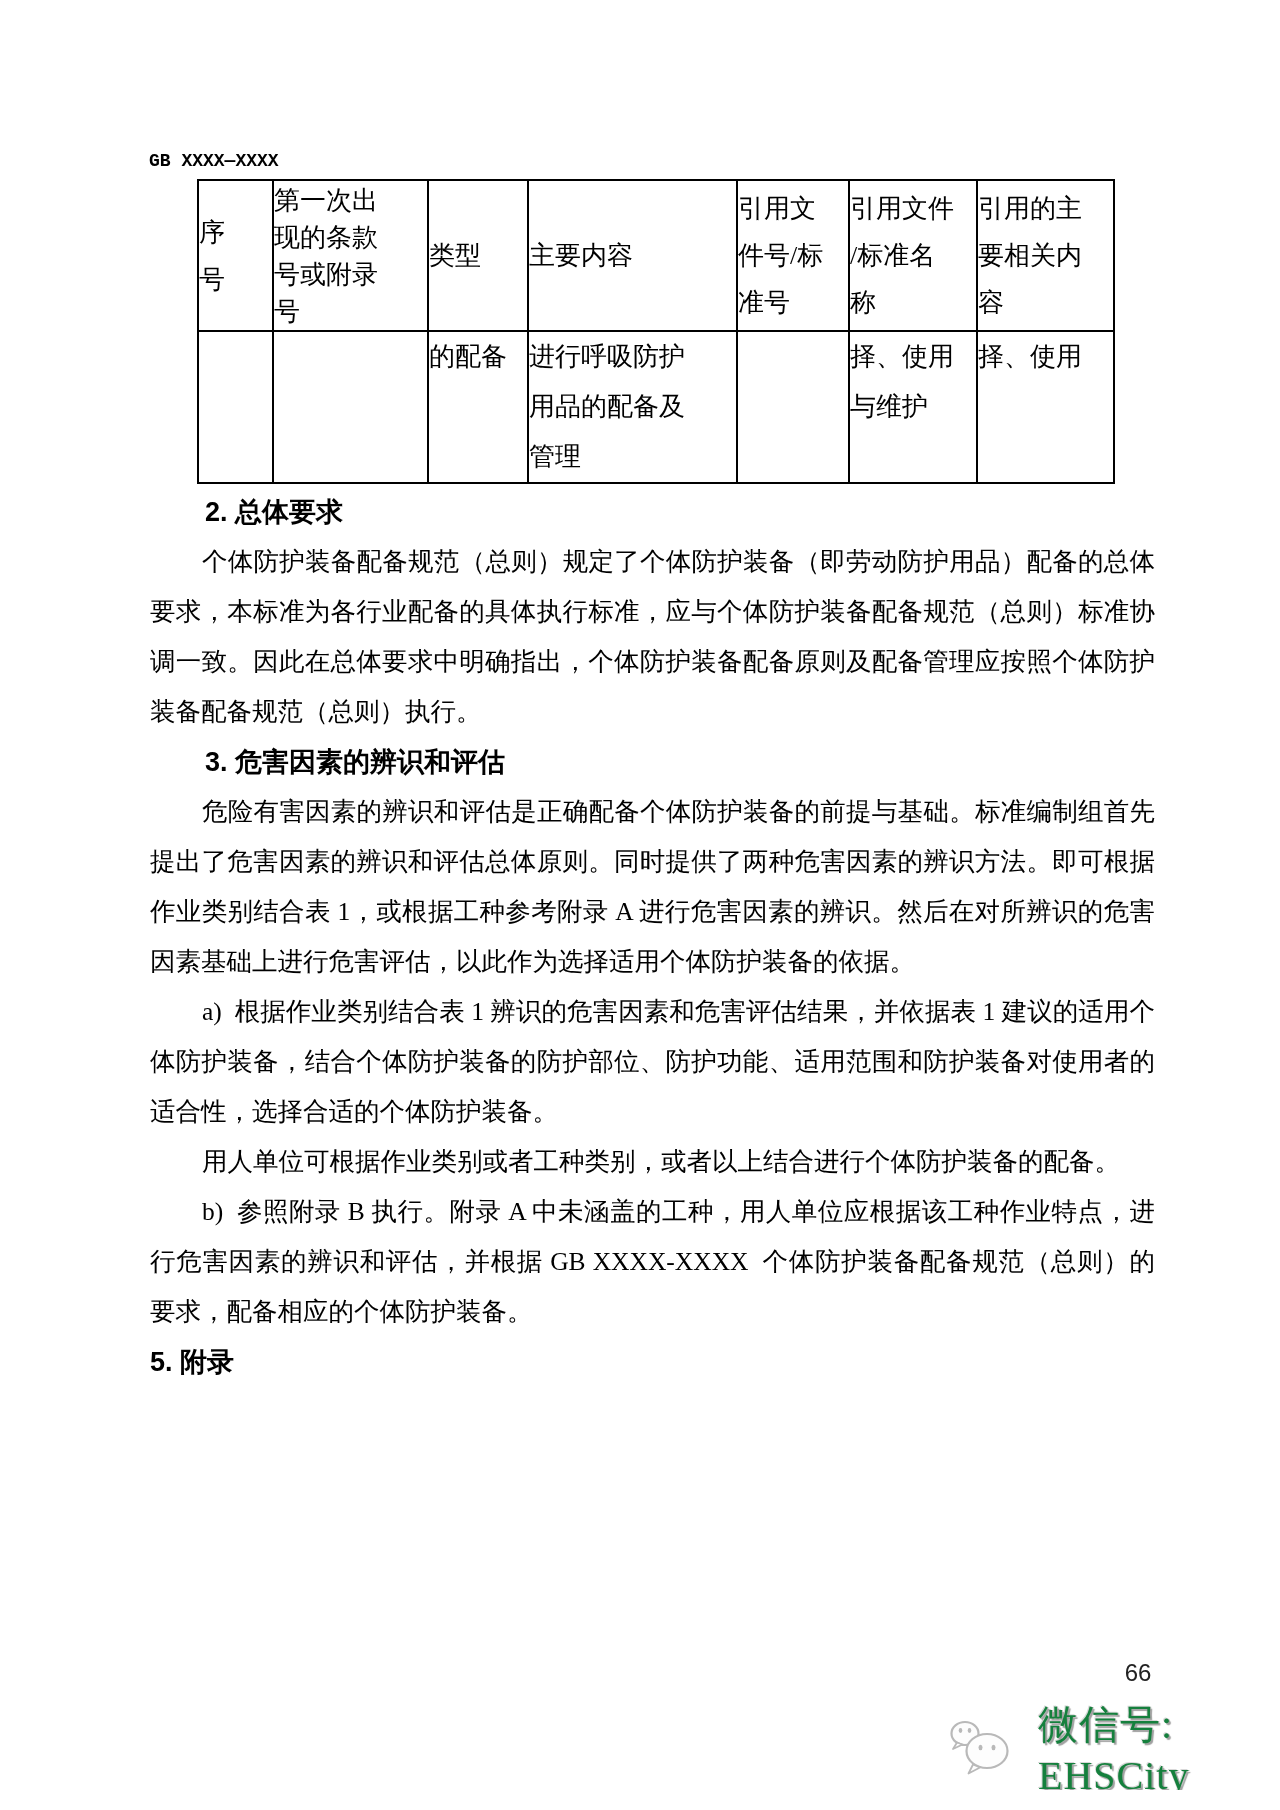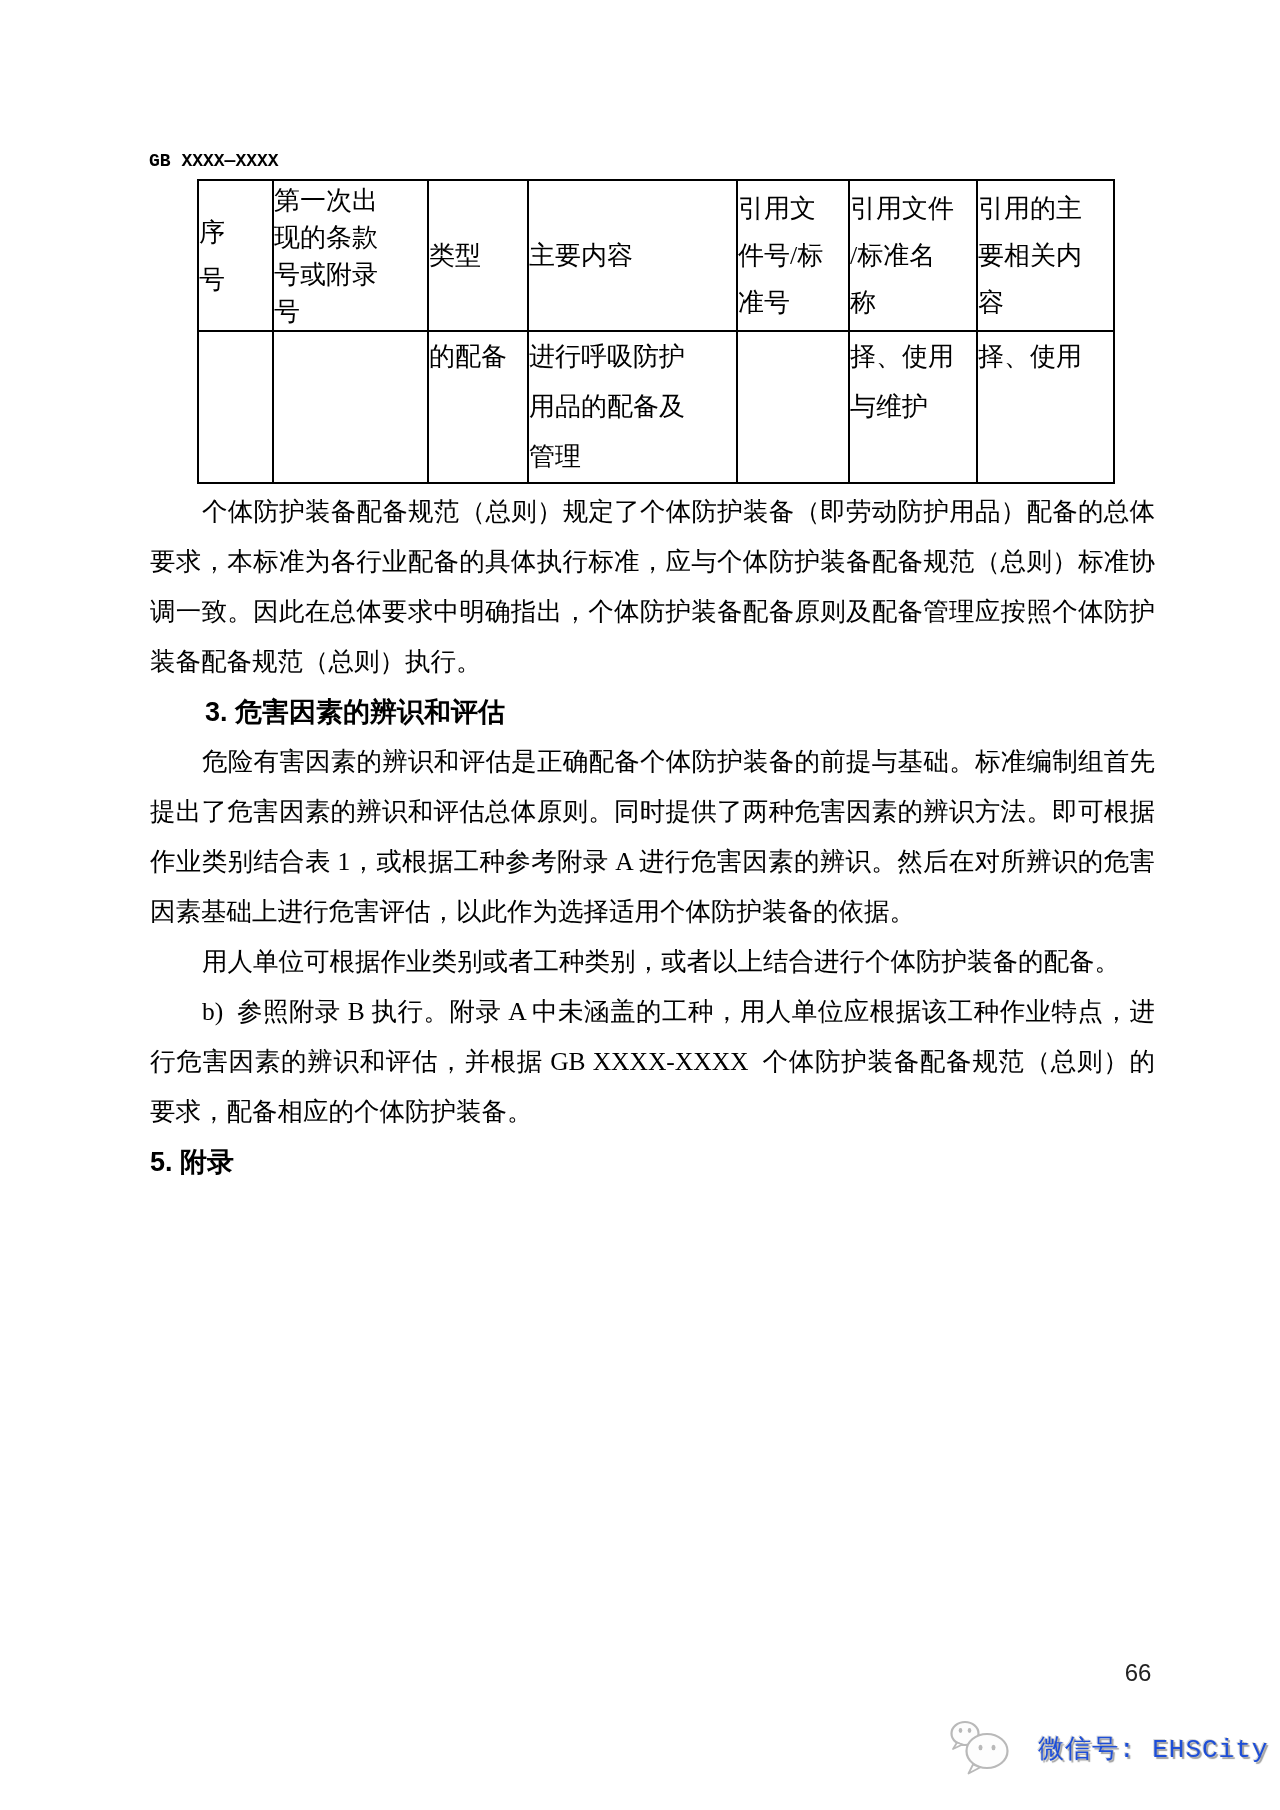--- a/index.html
+++ b/index.html
@@ -34,22 +34,22 @@
            padding-left:55px;text-align:left;}
   .heading.flush{padding-left:0;}
 
   .page-number{position:absolute;left:1112px;top:1659px;width:52px;text-align:center;
                font-family:"Liberation Sans","DejaVu Sans",sans-serif;
                font-size:24px;color:#222;}
 
   
   .watermark{position:absolute;left:948px;top:1718px;height:60px;
              display:flex;align-items:center;gap:26px;}
-  .watermark-label{font-family:Liberation Mono, monospace;
-                   font-size:26px;letter-spacing:1px;color:#1d4ed8;
+  .watermark-label{font-family:Liberation Serif, serif;
+                   font-size:40px;letter-spacing:1px;color:#15803d;
                    text-shadow:2px 2px 1px #a0a0a0,-1px -1px 0 #d8d8d8,1px 0 0 #c4c4c4;}
   .wechat-svg{display:block;}
 </style>
 </head>
 <body>
 
 <div class="page">
 
   <div class="gb-header">GB XXXX—XXXX</div>
 
@@ -94,25 +94,27 @@
 管理</td>
         <td></td>
         <td>择、使用
 与维护</td>
         <td>择、使用</td>
       </tr>
     </tbody>
   </table>
 
   <div class="content">
+    <div class="heading">2. 总体要求</div>
     <p>个体防护装备配备规范（总则）规定了个体防护装备（即劳动防护用品）配备的总体要求，本标准为各行业配备的具体执行标准，应与个体防护装备配备规范（总则）标准协调一致。因此在总体要求中明确指出，个体防护装备配备原则及配备管理应按照个体防护装备配备规范（总则）执行。</p>
 
     <div class="heading">3. 危害因素的辨识和评估</div>
     <p>危险有害因素的辨识和评估是正确配备个体防护装备的前提与基础。标准编制组首先提出了危害因素的辨识和评估总体原则。同时提供了两种危害因素的辨识方法。即可根据作业类别结合表 1，或根据工种参考附录 A 进行危害因素的辨识。然后在对所辨识的危害因素基础上进行危害评估，以此作为选择适用个体防护装备的依据。</p>
 
+    <p>a)&nbsp;&nbsp;根据作业类别结合表 1 辨识的危害因素和危害评估结果，并依据表 1 建议的适用个体防护装备，结合个体防护装备的防护部位、防护功能、适用范围和防护装备对使用者的适合性，选择合适的个体防护装备。</p>
     <p>用人单位可根据作业类别或者工种类别，或者以上结合进行个体防护装备的配备。</p>
     <p>b)&nbsp;&nbsp;参照附录 B 执行。附录 A 中未涵盖的工种，用人单位应根据该工种作业特点，进行危害因素的辨识和评估，并根据 GB XXXX-XXXX &nbsp;个体防护装备配备规范（总则）的要求，配备相应的个体防护装备。</p>
 
     <div class="heading flush">5. 附录</div>
   </div>
 
   <div class="page-number">66</div>
 
   <div class="watermark">
     <span>

